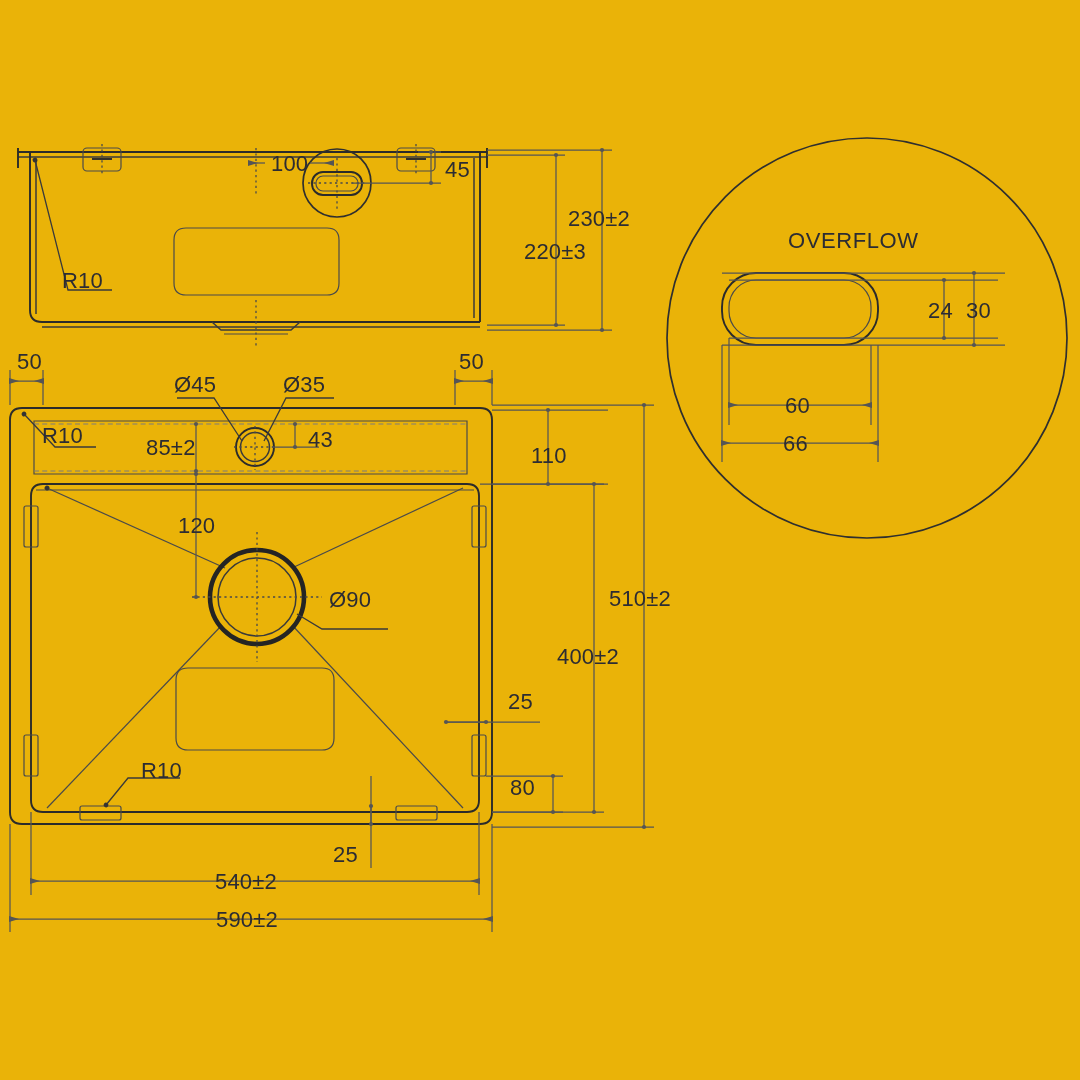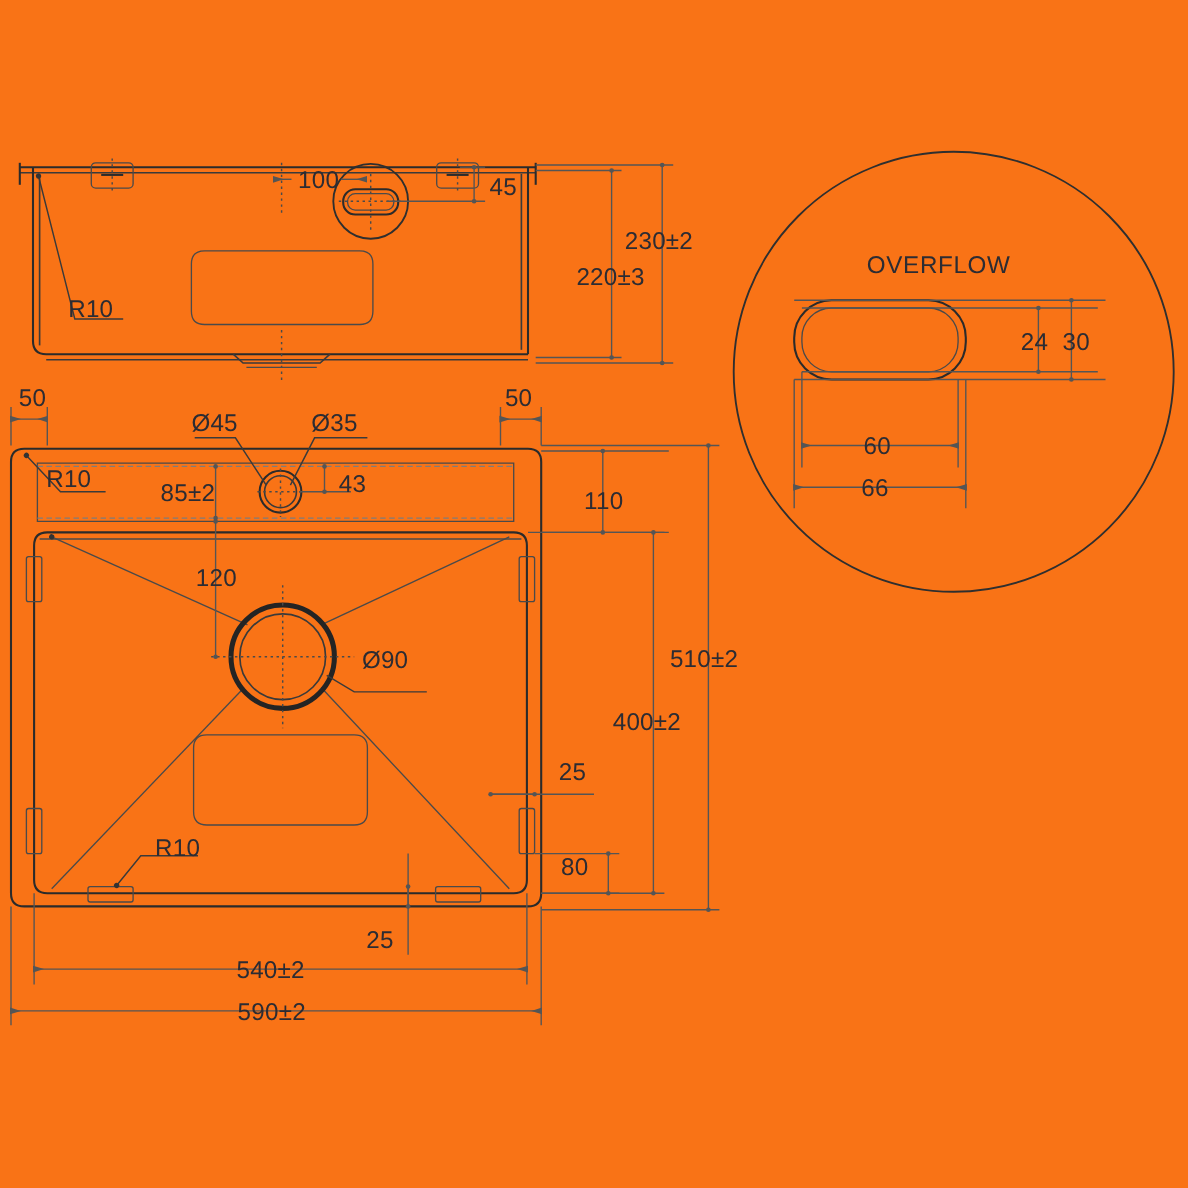--- a/index.html
+++ b/index.html
@@ -10,21 +10,21 @@
   body {
     width: 1080px;
     height: 1080px;
     font-family: "Liberation Sans", sans-serif;
     overflow: hidden;
   }
   #drawing-root {
     position: relative;
     width: 1080px;
     height: 1080px;
-    background: #f97316;
+    background: #eab308;
     text-align: right;
   }
   svg.sheet {
     display: block;
     width: 1080px;
     height: 1080px;
   }
   
   .obj      { fill: none; stroke: #2b2b2b; stroke-width: 1.9; }
   .obj-thin { fill: none; stroke: #3a3a3a; stroke-width: 1.5; }

